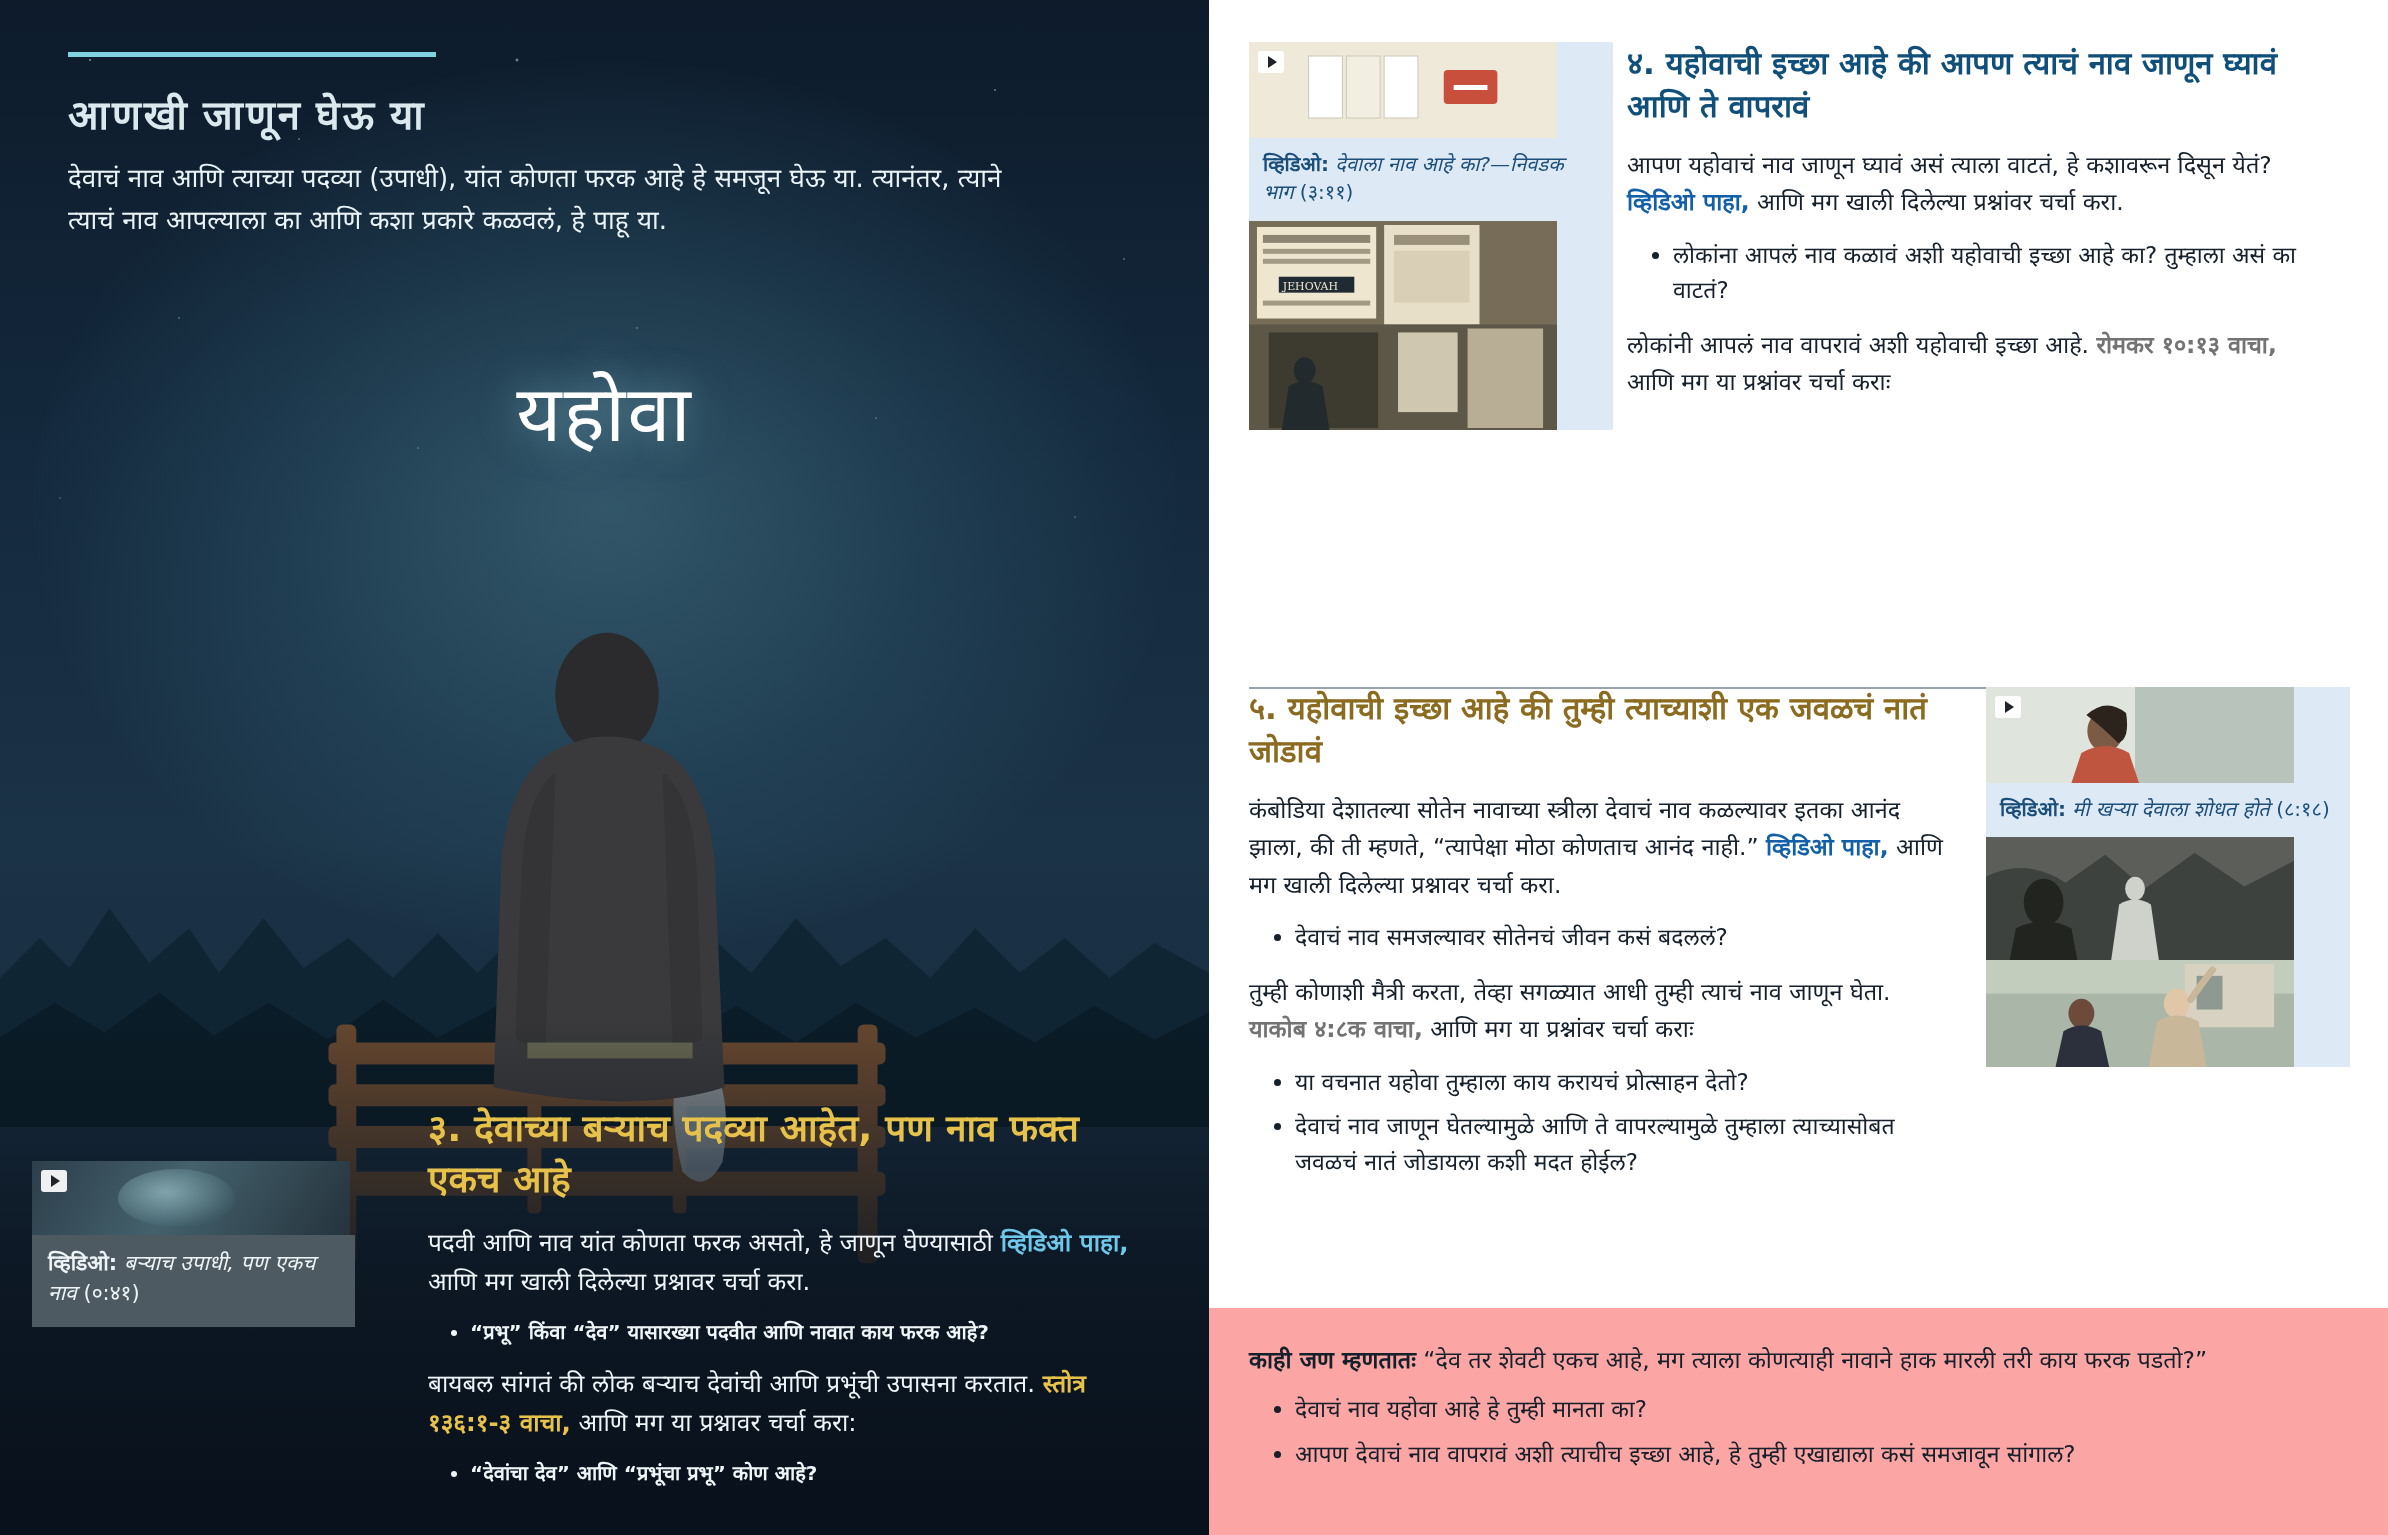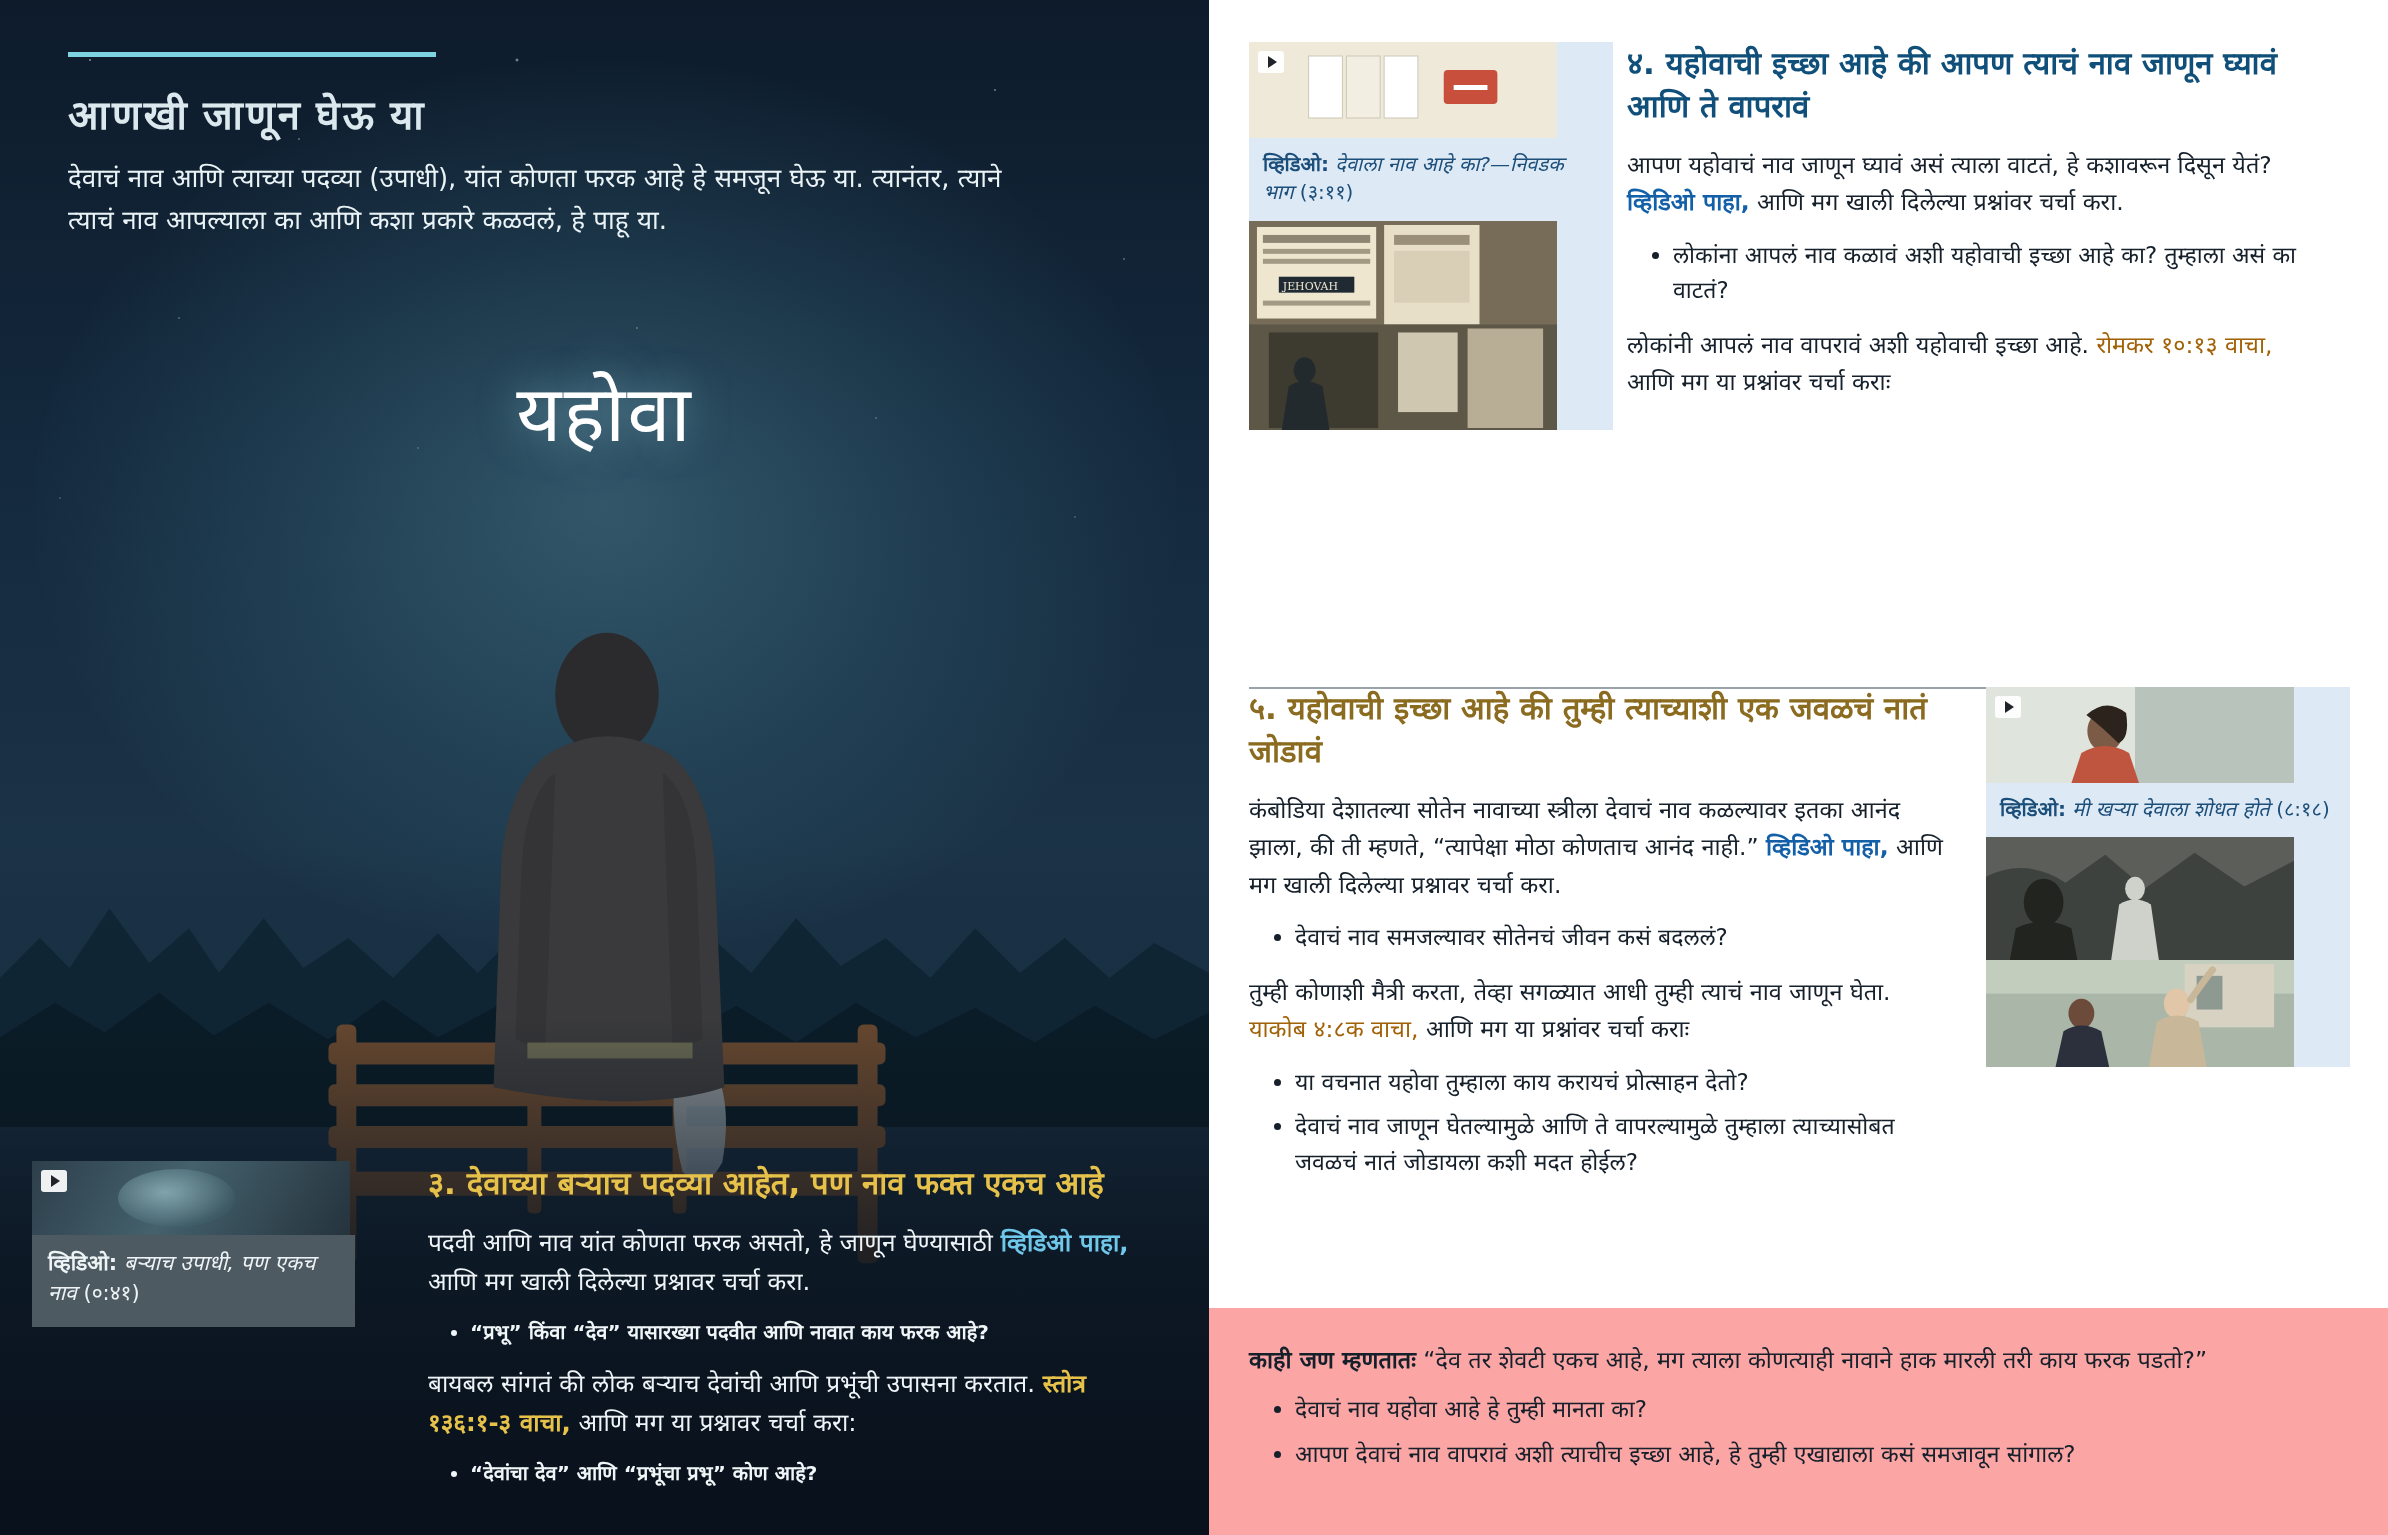--- a/index.html
+++ b/index.html
@@ -171,21 +171,21 @@
   .vcap-left i { font-style: italic; }
 
   .left-body {
     position: absolute;
     left: 428px;
     bottom: 30px;
     width: 736px;
     color: #f0f6f8;
   }
   .art-title-left {
-    font-size: 31px;
+    font-size: 37px;
     font-weight: 700;
     color: #e7c24a;
     line-height: 1.38;
     margin-bottom: 18px;
   }
   .para-left {
     font-size: 24.4px;
     line-height: 1.6;
     margin: 0 0 16px 0;
     color: #eef4f7;
@@ -260,21 +260,21 @@
     margin: 0 0 18px 0;
     padding-left: 46px;
   }
   .bullets li {
     font-size: 23px;
     line-height: 1.55;
     margin-bottom: 9px;
     color: #15202b;
   }
   .lnk-r { color: #1460a8; font-weight: 700; }
-  .scrip-r { color: #a16207; font-weight: 400; }
+  .scrip-r { color: #737373; font-weight: 700; }
 
   .divider {
     position: absolute;
     left: 40px;
     right: 62px;
     top: 645px;
     height: 2px;
     background: #9aa3a9;
   }
 

